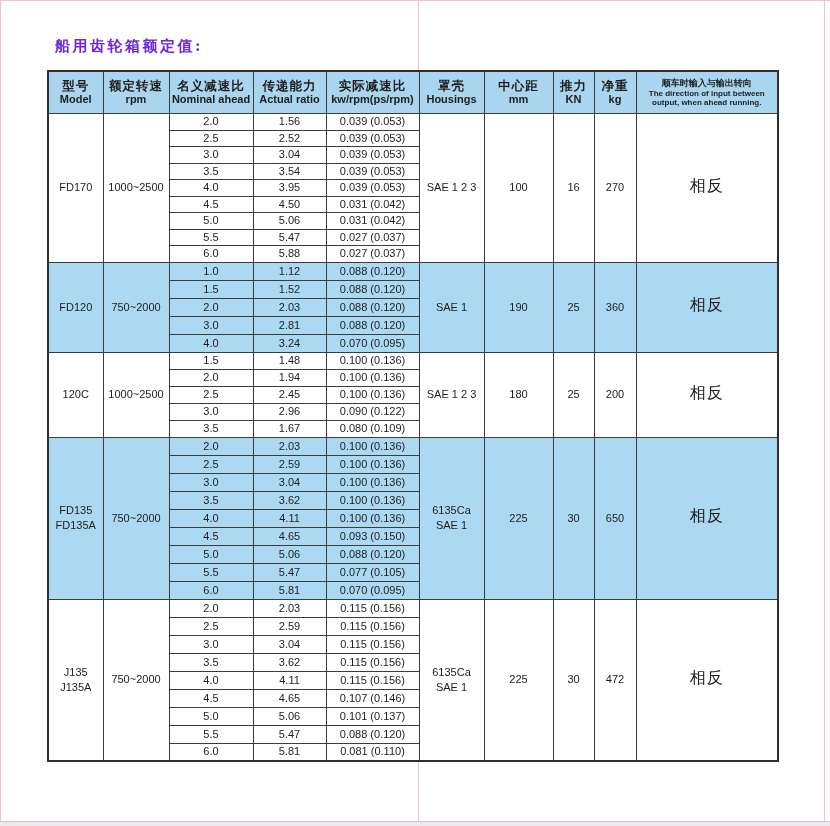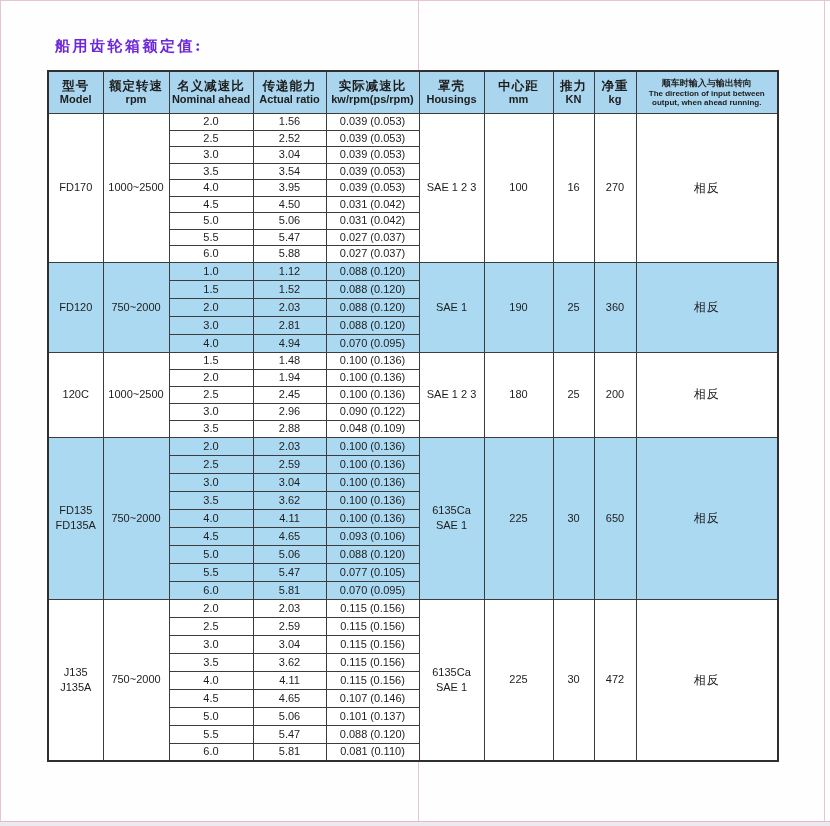--- a/index.html
+++ b/index.html
@@ -38,21 +38,21 @@
   }
   thead th{
     background:#a9d6ee;height:41px;border-bottom:2px solid #2f2f2f;
     font-weight:bold;line-height:1.25;
   }
   .hz{display:block;font-size:12.5px;font-family:"DejaVu Serif", serif;letter-spacing:1px;}
   .en{display:block;font-size:11px;font-family:"Liberation Sans", sans-serif;}
   th.dir-head .hz{font-size:9px;letter-spacing:0;}
   th.dir-head .en{font-size:8px;font-weight:bold;line-height:1.15;}
   tbody td{font-size:11px;line-height:1.35;}
-  td.dir-cell{font-size:12px;font-family:Liberation Serif, serif;letter-spacing:1px;}
+  td.dir-cell{font-size:16px;font-family:Liberation Mono, monospace;letter-spacing:1px;}
   tr.hl td{background:#abd9f1;}
   td.gstart{border-top:2px solid #2f2f2f;}
 </style>
 </head>
 <body>
 
 <div class="guide guide-top"></div>
 <div class="guide guide-left"></div>
 <div class="guide guide-right"></div>
 <div class="guide guide-center"></div>
@@ -192,21 +192,21 @@
         <td>2.03</td>
         <td>0.088 (0.120)</td>
       </tr>
       <tr class="hl" style="height: 18px;">
         <td>3.0</td>
         <td>2.81</td>
         <td>0.088 (0.120)</td>
       </tr>
       <tr class="hl" style="height: 18px;">
         <td>4.0</td>
-        <td>4.94</td>
+        <td>3.24</td>
         <td>0.070 (0.095)</td>
       </tr>
       <tr style="height: 17px;">
         <td rowspan="5" class="gstart">120C</td>
         <td rowspan="5" class="gstart">1000~2500</td>
         <td class="gstart">1.5</td>
         <td class="gstart">1.48</td>
         <td class="gstart">0.100 (0.136)</td>
         <td rowspan="5" class="gstart">SAE 1 2 3</td>
         <td rowspan="5" class="gstart">180</td>
@@ -224,22 +224,22 @@
         <td>2.45</td>
         <td>0.100 (0.136)</td>
       </tr>
       <tr style="height: 17px;">
         <td>3.0</td>
         <td>2.96</td>
         <td>0.090 (0.122)</td>
       </tr>
       <tr style="height: 17px;">
         <td>3.5</td>
-        <td>2.88</td>
-        <td>0.048 (0.109)</td>
+        <td>1.67</td>
+        <td>0.080 (0.109)</td>
       </tr>
       <tr class="hl" style="height: 18px;">
         <td rowspan="9" class="gstart">FD135<br>FD135A</td>
         <td rowspan="9" class="gstart">750~2000</td>
         <td class="gstart">2.0</td>
         <td class="gstart">2.03</td>
         <td class="gstart">0.100 (0.136)</td>
         <td rowspan="9" class="gstart">6135Ca<br>SAE 1</td>
         <td rowspan="9" class="gstart">225</td>
         <td rowspan="9" class="gstart">30</td>
@@ -262,21 +262,21 @@
         <td>0.100 (0.136)</td>
       </tr>
       <tr class="hl" style="height: 18px;">
         <td>4.0</td>
         <td>4.11</td>
         <td>0.100 (0.136)</td>
       </tr>
       <tr class="hl" style="height: 18px;">
         <td>4.5</td>
         <td>4.65</td>
-        <td>0.093 (0.106)</td>
+        <td>0.093 (0.150)</td>
       </tr>
       <tr class="hl" style="height: 18px;">
         <td>5.0</td>
         <td>5.06</td>
         <td>0.088 (0.120)</td>
       </tr>
       <tr class="hl" style="height: 18px;">
         <td>5.5</td>
         <td>5.47</td>
         <td>0.077 (0.105)</td>

